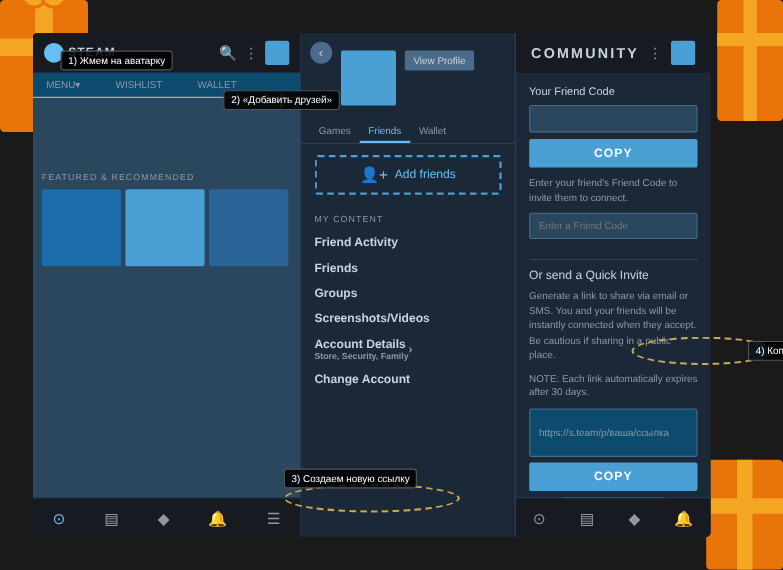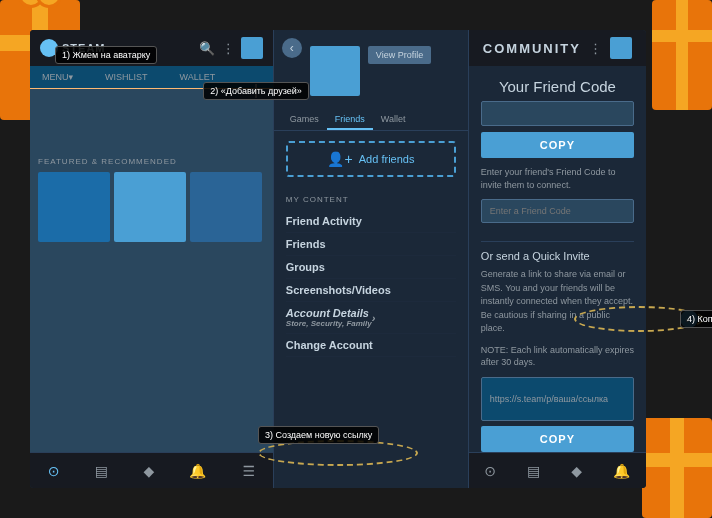--- a/index.html
+++ b/index.html
@@ -342,21 +342,20 @@
       color: #c6d4df;
       font-size: 11px;
       font-weight: bold;
       padding: 5px 0;
       cursor: pointer;
       border-bottom: 1px solid #2a3f5a22;
     }
     .content-item-with-arrow {
       display: flex;
       align-items: center;
-      font-style: italic;
     }
 
     
     .right-panel {
       flex: 1;
       background: #1b2838;
       display: flex;
       flex-direction: column;
     }
 
@@ -390,23 +389,22 @@
 
     
     .community-content {
       flex: 1;
       padding: 12px;
       overflow-y: auto;
     }
 
     .section-title {
       color: #c6d4df;
-      font-size: 15px;
+      font-size: 10px;
       margin-bottom: 6px;
-      text-align: center;
     }
 
     .friend-code-input {
       width: 100%;
       background: #2a475e;
       border: 1px solid #4a6b8a;
       color: #c6d4df;
       padding: 6px 8px;
       font-size: 10px;
       border-radius: 2px;

